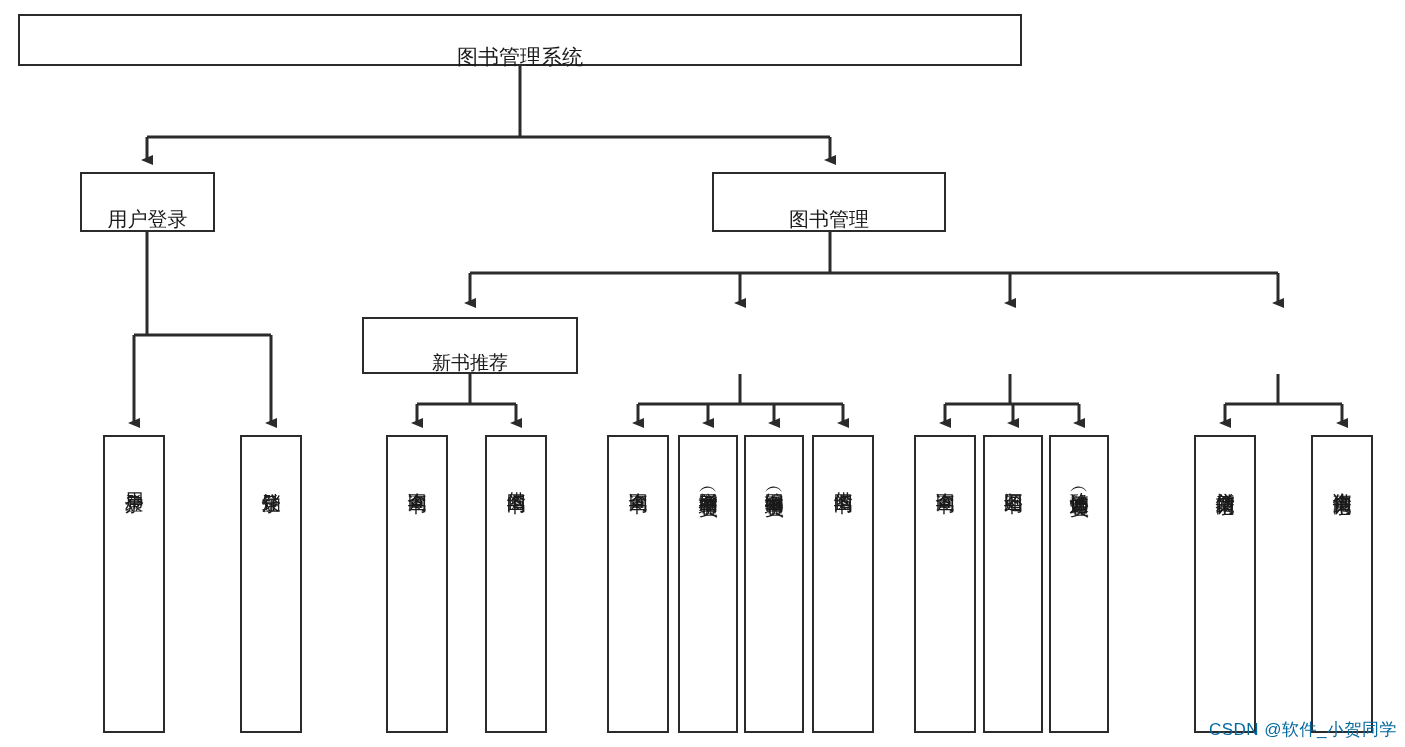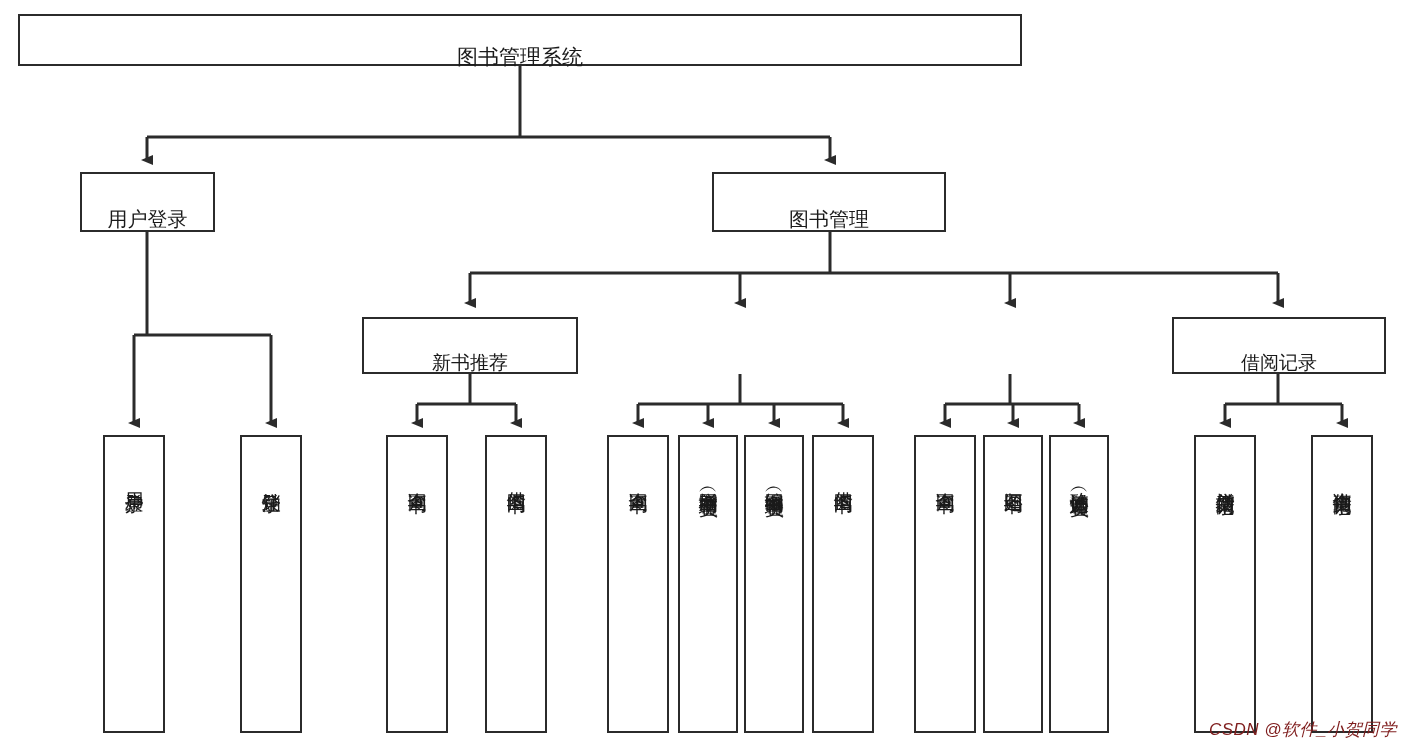--- a/index.html
+++ b/index.html
@@ -57,25 +57,24 @@
     writing-mode: vertical-rl;
     text-orientation: upright;
     letter-spacing: 1px;
     white-space: nowrap;
   }
   .watermark {
     position: absolute;
     right: 8px;
     bottom: 6px;
     font-size: 17px;
-    color: #7f1d1d;
+    color: #0369a1;
     letter-spacing: 0.5px;
     white-space: nowrap;
     user-select: none;
-    font-style: italic;
   }
 </style>
 </head>
 <body>
 
 <div id="canvas">
 
   <svg class="edges" viewBox="0 0 1405 747">
     <defs>
       <marker id="arrow" markerWidth="12" markerHeight="12" refX="5" refY="6" orient="auto" markerUnits="userSpaceOnUse">
@@ -133,23 +132,20 @@
   <div class="node lvl2" style="left:80px; top:172px; width:135px; height:60px;">
     <span class="label">用户登录</span>
   </div>
   <div class="node lvl3" style="left:362px; top:317px; width:216px; height:57px;">
     <span class="label">新书推荐</span>
   </div>
 
   <div class="node lvl2" style="left:712px; top:172px; width:234px; height:60px;">
     <span class="label">图书管理</span>
   </div>
-  <div class="node lvl3" style="left:1172px; top:317px; width:214px; height:57px;">
-    <span class="label">借阅记录</span>
-  </div>
 
   <div class="node leaf" style="left:103px; top:435px; width:62px; height:298px;">
     <span class="label">用户登录</span>
   </div>
   <div class="node leaf" style="left:240px; top:435px; width:62px; height:298px;">
     <span class="label">注销登录</span>
   </div>
 
   <div class="node leaf" style="left:386px; top:435px; width:62px; height:298px;">
     <span class="label">查询图书</span>

